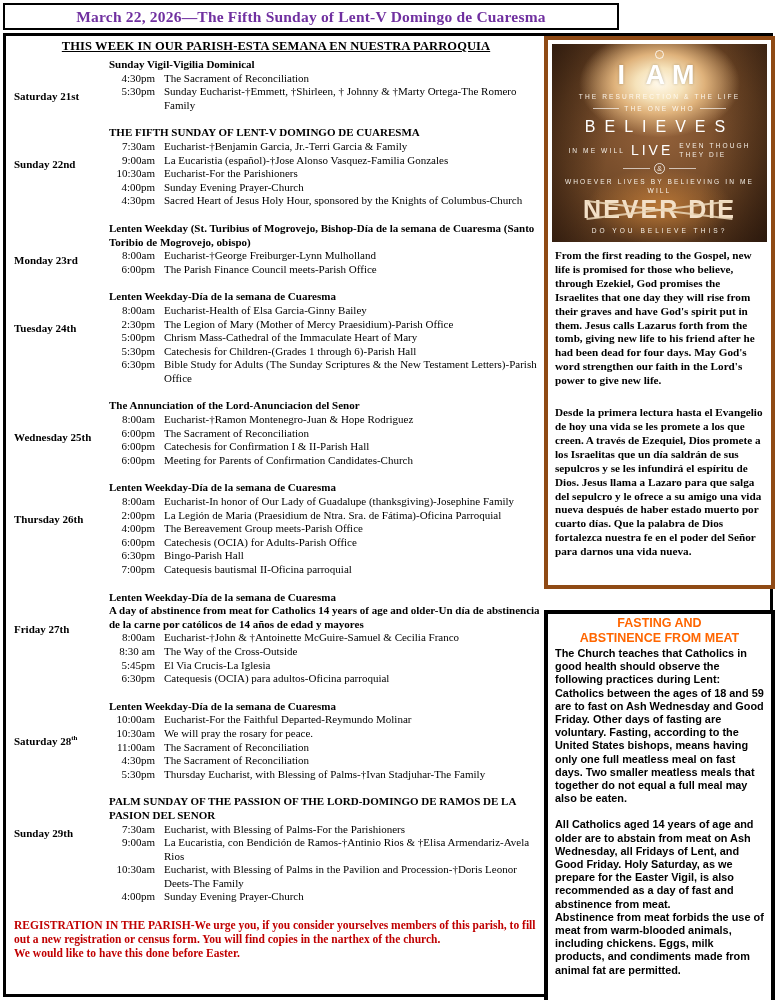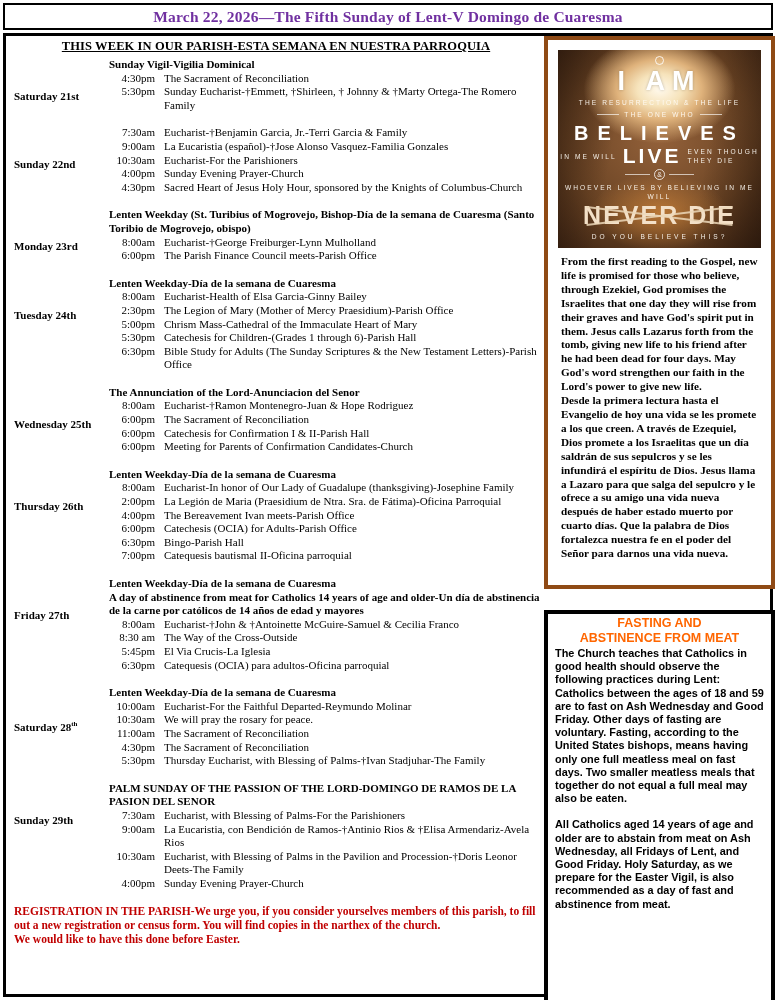--- a/index.html
+++ b/index.html
@@ -3,21 +3,21 @@
 <meta charset="utf-8">
 <style>
   * { margin:0; padding:0; box-sizing:border-box; }
   html,body { background:#fff; }
   body { width:776px; height:1000px; position:relative; font-family:"Liberation Serif", serif; color:#000; }
 
   .page { position:absolute; inset:0; background:#fff; }
 
   
   .title-bar {
-    position:absolute; left:3px; top:3px; width:770px; height:27px;
+    position:absolute; left:3px; top:3px; width:616px; height:27px;
     border:2px solid #000; display:flex; align-items:center; justify-content:center;
   }
   .title-bar span { font-size:15.5px; font-weight:bold; color:#7030A0; letter-spacing:.2px; }
 
   
   .main-box {
     position:absolute; left:3px; top:33px; width:770px; height:964px;
     border:3px solid #000; background:#fff;
   }
 
@@ -34,61 +34,61 @@
   .event-row { display:flex; }
   .event-time { width:46px; flex:0 0 46px; text-align:right; }
   .event-desc { margin-left:9px; flex:1; }
 
   .reg-note { margin-top:10px; color:#C00000; font-weight:bold; font-size:11.5px; line-height:14px; padding-left:3px; }
 
   
   .right-col { position:absolute; left:538px; top:0; width:231px; }
 
   .devotional-box {
-    border:4px solid #8F4A15; background:#fff; height:553px; overflow:hidden; padding:10px;
+    border:4px solid #8F4A15; background:#fff; height:553px; overflow:hidden; padding:4px;
   }
   .devo-image {
     position:relative; width:100%; height:198px; overflow:hidden;
     background:
       radial-gradient(ellipse 55% 40% at 50% 20%, #fff9ec 0%, #f6e3bb 20%, #dfb27b 38%, rgba(170,115,60,0) 68%),
       radial-gradient(ellipse 48% 28% at 50% 82%, rgba(242,156,66,.55) 0%, rgba(130,70,25,0) 70%),
       linear-gradient(100deg, rgba(30,16,8,.55) 0%, rgba(30,16,8,0) 30%, rgba(30,16,8,0) 70%, rgba(30,16,8,.55) 100%),
       radial-gradient(ellipse 95% 85% at 50% 45%, #93613a 0%, #6b4424 50%, #3a2212 85%, #271407 100%);
     display:flex; flex-direction:column; align-items:center; justify-content:flex-start;
     color:#fff; text-align:center; font-family:"Liberation Sans", sans-serif; padding-top:6px;
   }
   .devo-orn { width:9px; height:9px; border:1px solid rgba(255,255,255,.85); border-radius:50%; margin-bottom:2px;
               display:flex; align-items:center; justify-content:center; font-size:6px; color:rgba(255,255,255,.85); }
   .devo-iam { font-size:27px; font-weight:bold; letter-spacing:7px; line-height:28px; text-shadow:0 0 3px rgba(0,0,0,.25); }
   .devo-small { font-size:6.6px; letter-spacing:2.1px; color:rgba(255,252,245,.92); line-height:9px; }
   .devo-resu { margin-top:3px; }
   .devo-onewho { display:flex; align-items:center; width:62%; gap:5px; margin-top:3px; }
   .hline { flex:1; height:1px; background:rgba(255,255,255,.65); }
-  .devo-believes { font-size:20px; font-weight:bold; letter-spacing:9px; margin-top:3px; line-height:22px; }
+  .devo-believes { font-size:16px; font-weight:normal; letter-spacing:9px; margin-top:3px; line-height:22px; }
   .devo-liverow { display:flex; align-items:center; gap:6px; margin-top:1px; }
-  .devo-live { font-size:21px; font-weight:bold; letter-spacing:3px; line-height:22px; }
+  .devo-live { font-size:14px; font-weight:normal; letter-spacing:3px; line-height:22px; }
   .devo-right2 { display:flex; flex-direction:column; align-items:flex-start; }
   .devo-amprow { display:flex; align-items:center; width:34%; gap:4px; margin-top:2px; }
   .devo-amp { width:11px; height:11px; border:1px solid rgba(255,255,255,.8); border-radius:50%;
               font-size:7px; display:flex; align-items:center; justify-content:center; color:rgba(255,255,255,.9); }
   .devo-whoever { margin-top:3px; }
   .devo-never { position:relative; font-size:25px; font-weight:bold; letter-spacing:2px; line-height:26px; margin-top:1px;
                 color:#f3e0c8; }
   .devo-never::before, .devo-never::after {
     content:""; position:absolute; left:2%; right:2%; top:50%; height:2px;
     background:rgba(235,215,185,.85);
   }
   .devo-never::before { transform:rotate(7deg); }
   .devo-never::after { transform:rotate(-7deg); }
   .devo-question { margin-top:4px; letter-spacing:3px; }
 
   .devo-en, .devo-es {
     font-weight:bold; font-size:11.2px; line-height:13.9px; margin:7px 3px 0 3px; text-align:left;
   }
-  .devo-es { margin-top:0; }
+  .devo-es { margin-top:18px; }
 
   .fasting-box {
     margin-top:21px; border:4px solid #000; background:#fff; height:399px; overflow:hidden;
     padding:2px 7px; font-family:"Liberation Sans", sans-serif; font-weight:bold;
   }
   .fasting-heading { color:#FF6600; text-align:center; font-size:12.5px; line-height:15px; width:80%; margin:0 auto 1px auto; }
   .fasting-box p { font-size:10.9px; line-height:13.2px; color:#000; }
   .fasting-box p.f2 { margin-top:13px; }
 </style>
 </head>
@@ -112,20 +112,21 @@
               <span class="event-time">4:30pm</span>
               <span class="event-desc">The Sacrament of Reconciliation</span>
             </div>
             <div class="event-row">
               <span class="event-time">5:30pm</span>
               <span class="event-desc">Sunday Eucharist-†Emmett, †Shirleen, † Johnny &amp; †Marty Ortega-The Romero Family</span>
             </div>
           </div>
           <div class="day-block">
             <div class="day-label">Sunday 22nd</div>
+            <div class="day-title">THE FIFTH SUNDAY OF LENT-V DOMINGO DE CUARESMA</div>
             <div class="event-row">
               <span class="event-time">7:30am</span>
               <span class="event-desc">Eucharist-†Benjamin Garcia, Jr.-Terri Garcia &amp; Family</span>
             </div>
             <div class="event-row">
               <span class="event-time">9:00am</span>
               <span class="event-desc">La Eucaristia (español)-†Jose Alonso Vasquez-Familia Gonzales</span>
             </div>
             <div class="event-row">
               <span class="event-time">10:30am</span>
@@ -202,21 +203,21 @@
             <div class="event-row">
               <span class="event-time">8:00am</span>
               <span class="event-desc">Eucharist-In honor of Our Lady of Guadalupe (thanksgiving)-Josephine Family</span>
             </div>
             <div class="event-row">
               <span class="event-time">2:00pm</span>
               <span class="event-desc">La Legión de Maria (Praesidium de Ntra. Sra. de Fátima)-Oficina Parroquial</span>
             </div>
             <div class="event-row">
               <span class="event-time">4:00pm</span>
-              <span class="event-desc">The Bereavement Ivan meets-Parish Office</span>
+              <span class="event-desc">The Bereavement Group meets-Parish Office</span>
             </div>
             <div class="event-row">
               <span class="event-time">6:00pm</span>
               <span class="event-desc">Catechesis (OCIA) for Adults-Parish Office</span>
             </div>
             <div class="event-row">
               <span class="event-time">6:30pm</span>
               <span class="event-desc">Bingo-Parish Hall</span>
             </div>
             <div class="event-row">
@@ -327,17 +328,18 @@
           <div class="devo-small devo-question">DO YOU BELIEVE THIS?</div>
         </div>
         <p class="devo-en">From the first reading to the Gospel, new life is promised for those who believe, through Ezekiel, God promises the Israelites that one day they will rise from their graves and have God's spirit put in them.  Jesus calls Lazarus forth from the tomb, giving new life to his friend after he had been dead for four days.  May God's word strengthen our faith in the Lord's power to give new life.</p>
         <p class="devo-es">Desde la primera lectura hasta el Evangelio de hoy una vida se les promete a los que creen.  A través de Ezequiel, Dios promete a los Israelitas que un día saldrán de sus sepulcros y se les infundirá el espíritu de Dios.  Jesus llama a Lazaro para que salga del sepulcro y le ofrece a su amigo una vida nueva después de haber estado muerto por cuarto días.  Que la palabra de Dios fortalezca nuestra fe en el poder del Señor para darnos una vida nueva.</p>
       </div>
 
       <div class="fasting-box">
         <div class="fasting-heading">FASTING AND ABSTINENCE FROM MEAT</div>
         <p class="f1">The Church teaches that Catholics in good health should observe the following practices during Lent: Catholics between the ages of 18 and 59 are to fast on Ash Wednesday and Good Friday. Other days of fasting are voluntary. Fasting, according to the United States bishops, means having only one full meatless meal on fast days. Two smaller meatless meals that together do not equal a full meal may also be eaten.</p>
         <p class="f2">All Catholics aged 14 years of age and older are to abstain from meat on Ash Wednesday, all Fridays of Lent, and Good Friday. Holy Saturday, as we prepare for the Easter Vigil, is also recommended as a day of fast and abstinence from meat.</p>
+        <p class="f3">Abstinence from meat forbids the use of meat from warm-blooded animals, including chickens. Eggs, milk products, and condiments made from animal fat are permitted.</p>
       </div>
 
     </div>
   </div>
 </div>
 
 </body></html>

